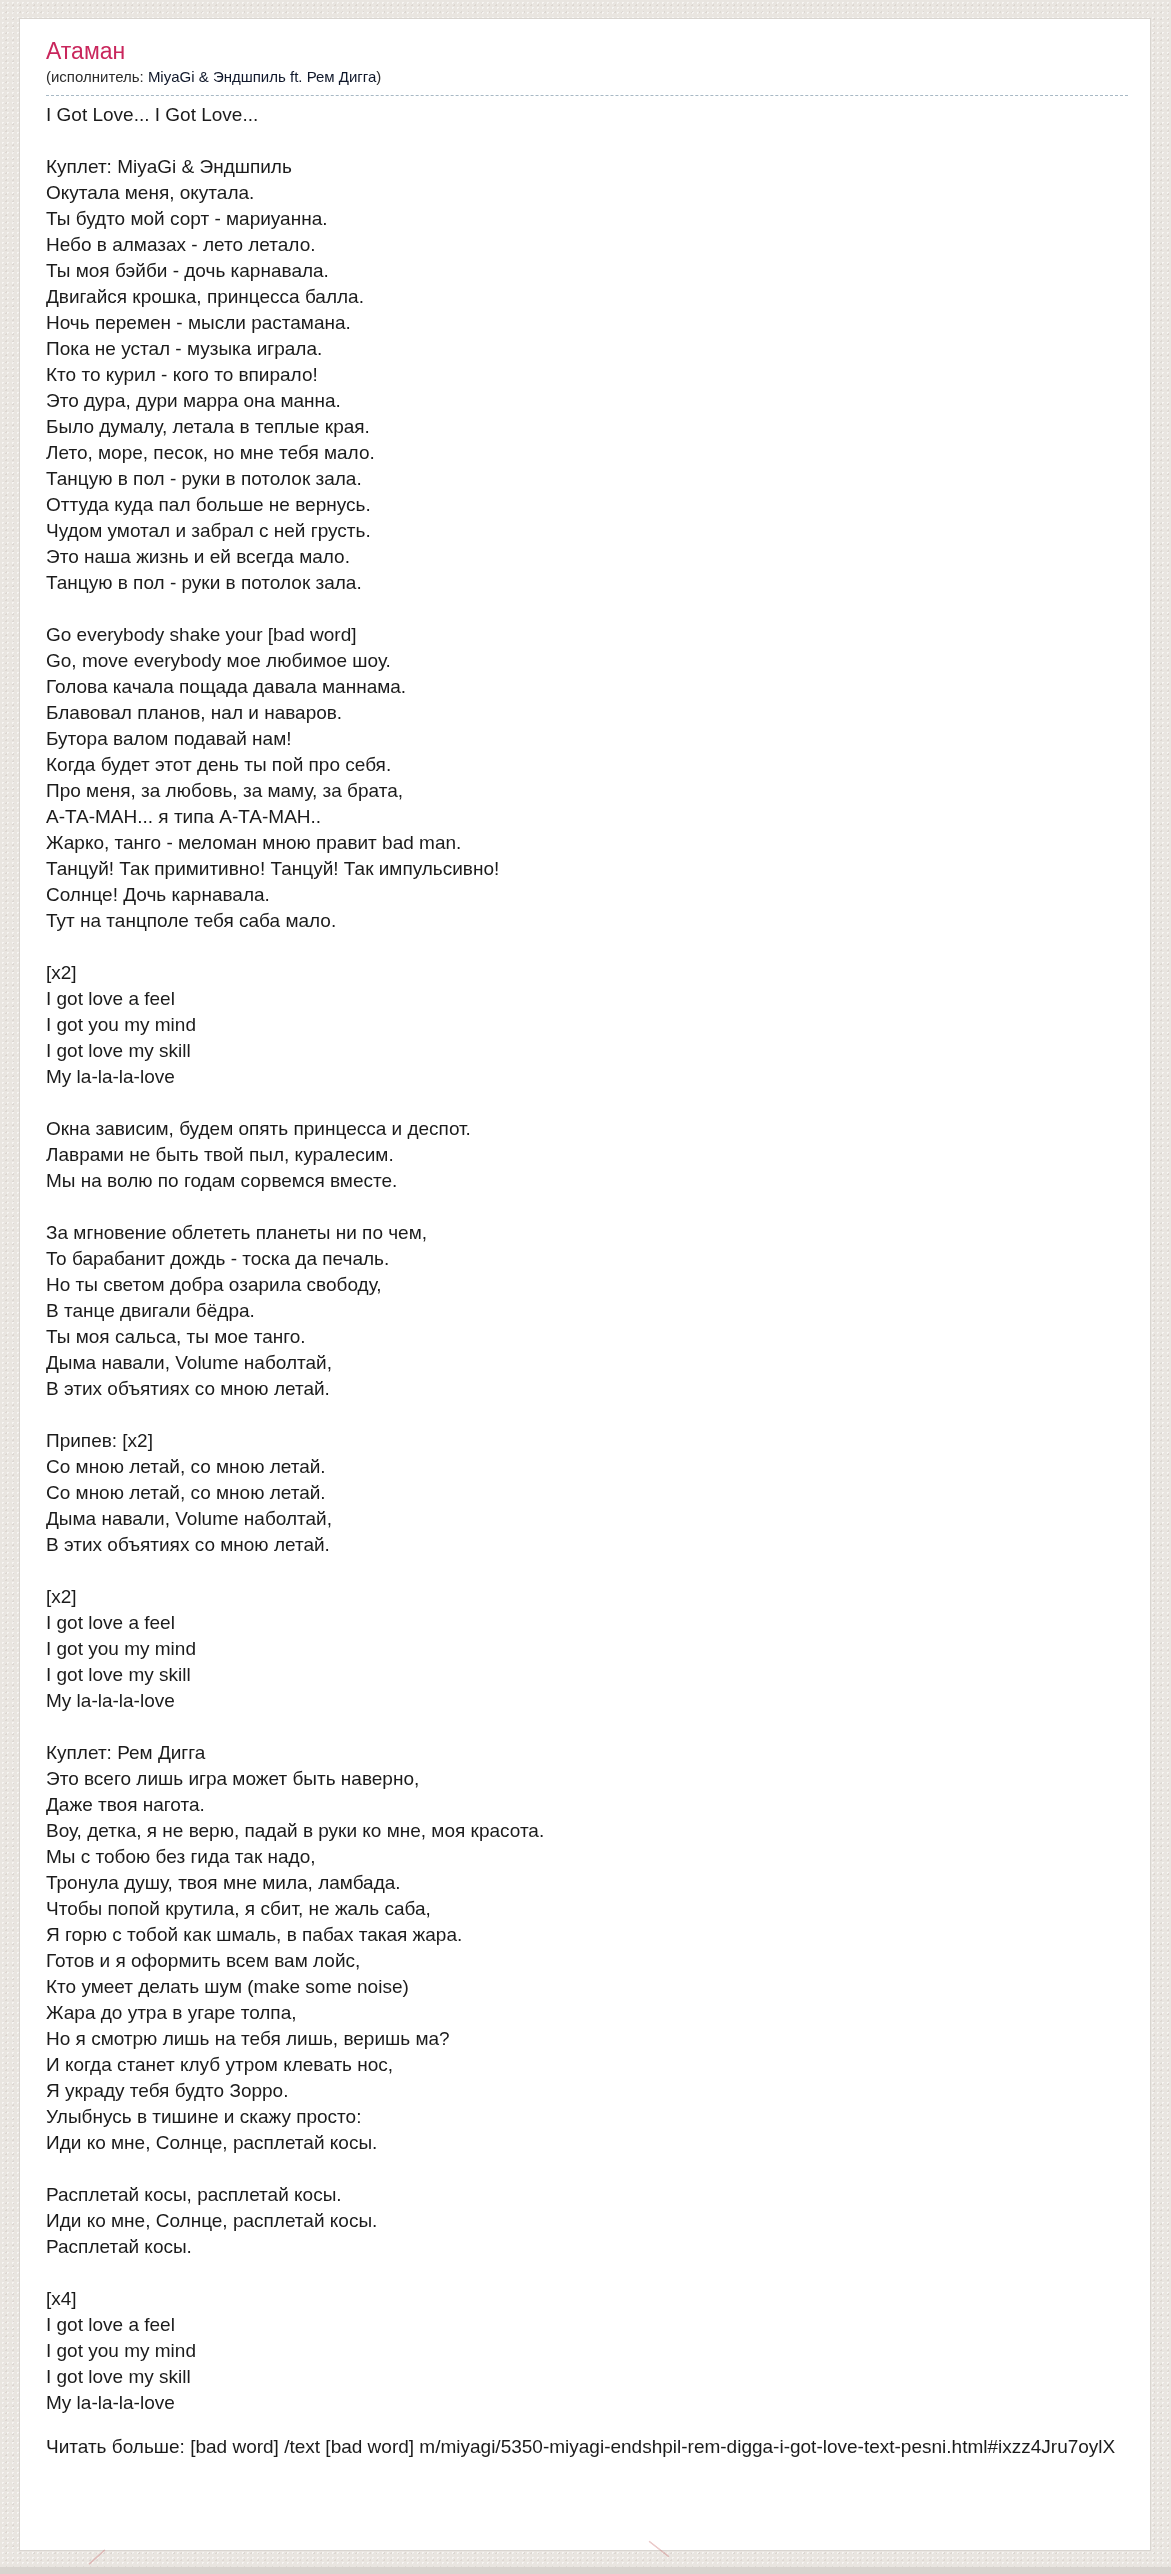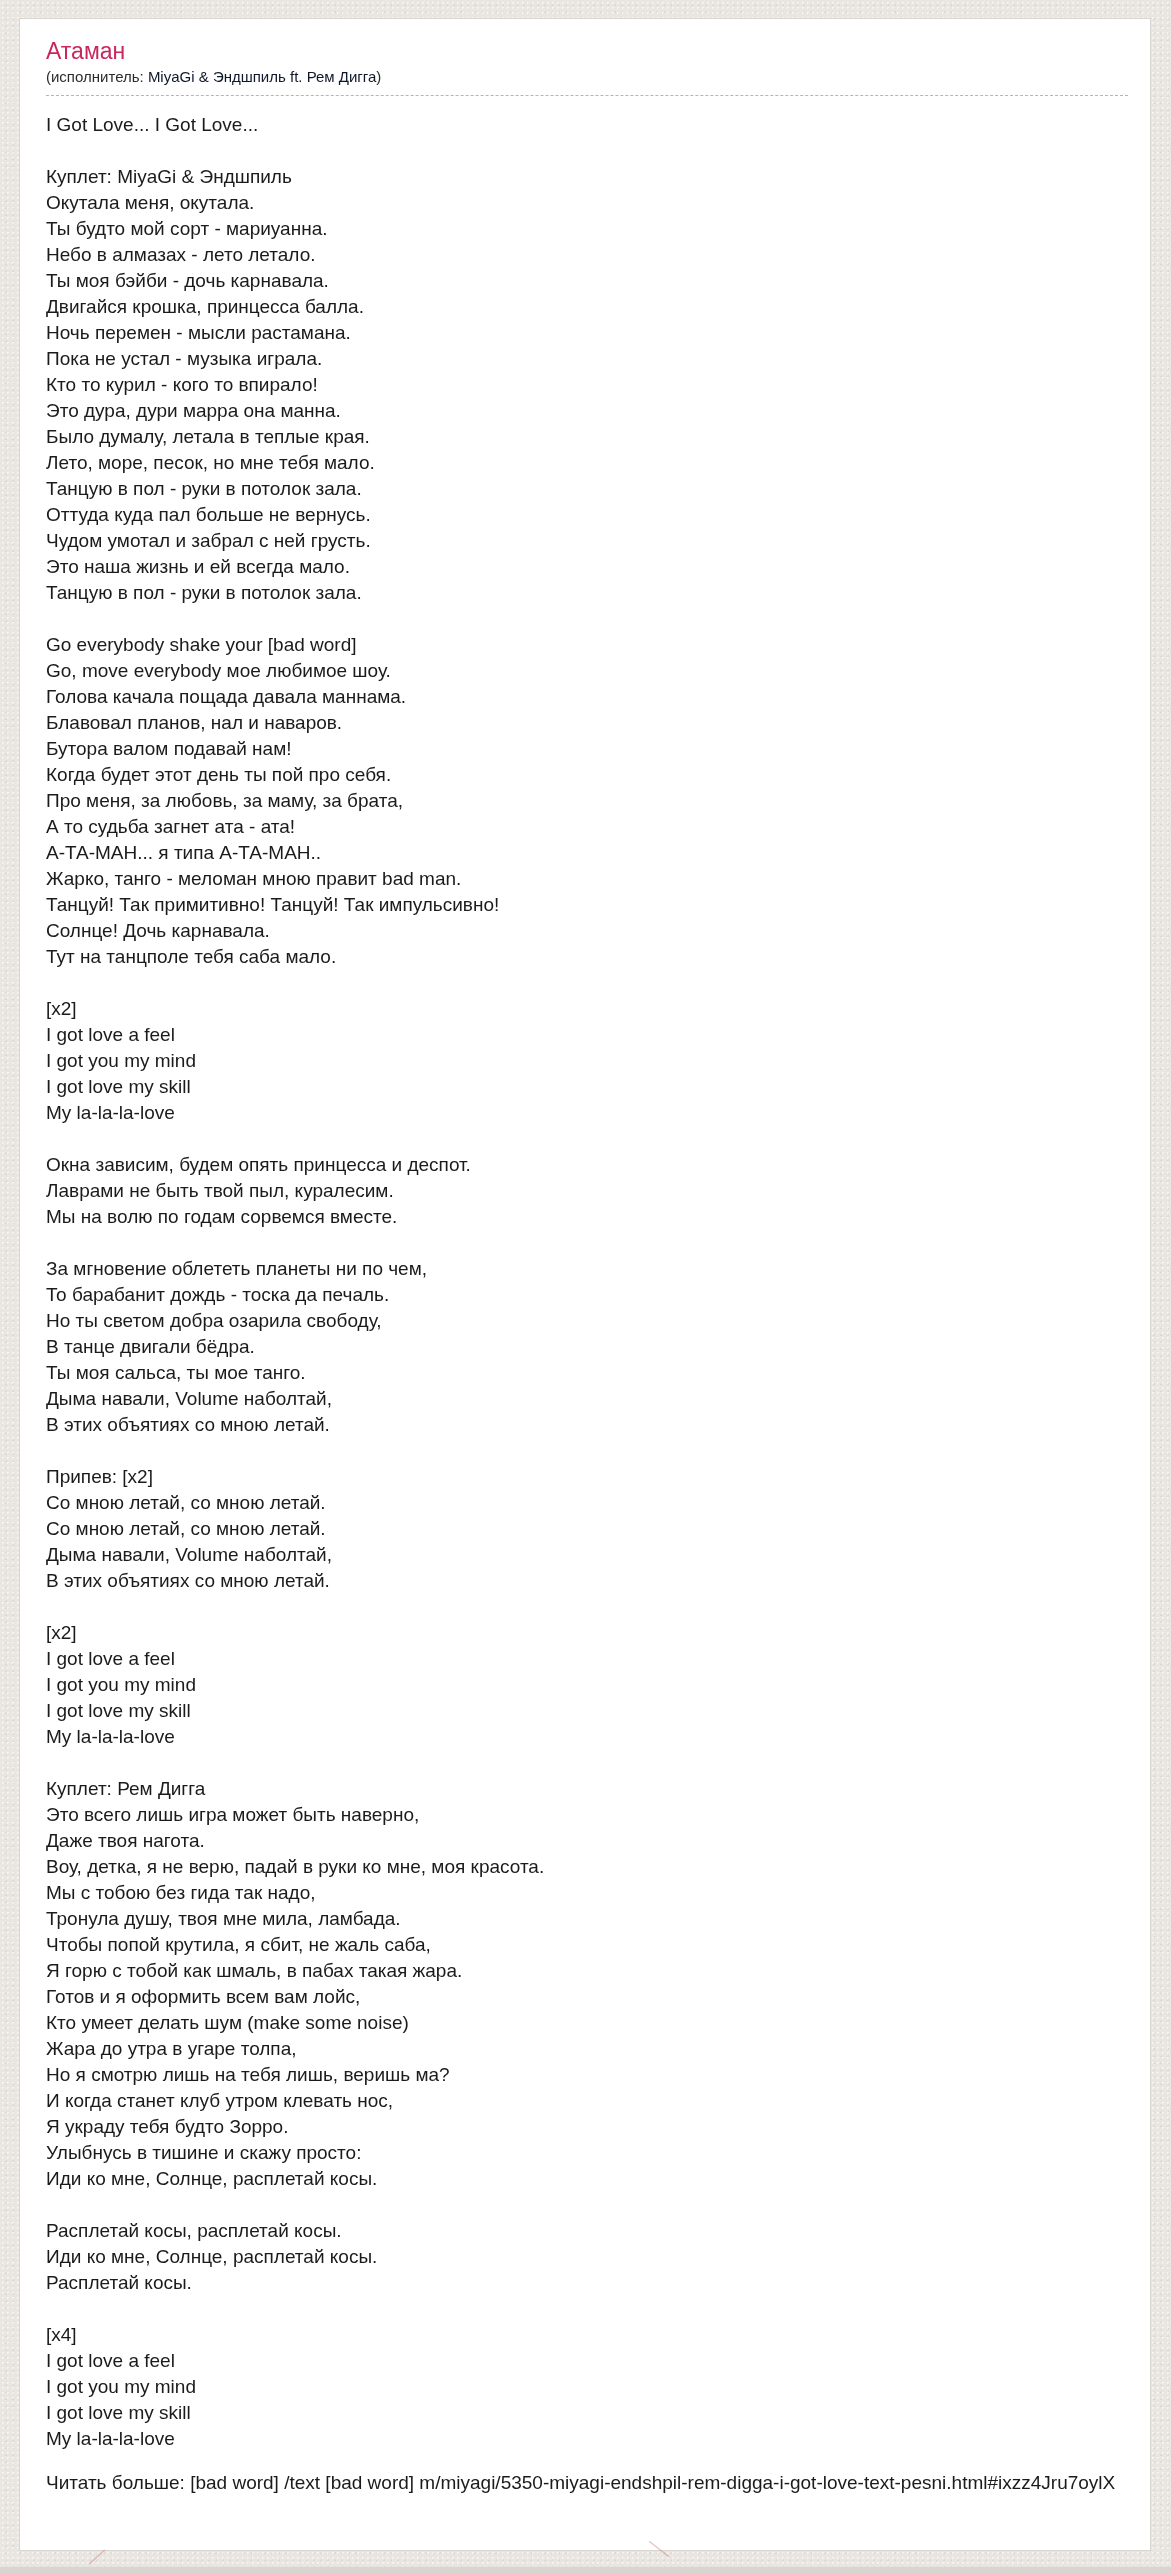--- a/index.html
+++ b/index.html
@@ -46,21 +46,21 @@
     font-size: 15px;
     line-height: 20px;
     color: #2b2b2b;
   }
   .artist-link {
     color: #0f172a;
     text-decoration: none;
     cursor: pointer;
   }
   .lyrics {
-    margin-top: 16px;
+    margin-top: 6px;
     font-size: 19px;
     line-height: 26px;
     color: #1b1b1b;
   }
   .stanza { margin: 26px 0 0 0; }
   .stanza:first-child { margin-top: 0; }
   .lyric-line { white-space: pre; }
   .footer-line {
     margin-top: 18px;
     font-size: 19px;
@@ -119,21 +119,20 @@
           <div class="lyric-line">Танцую в пол - руки в потолок зала.</div>
         </div>
         <div class="stanza">
           <div class="lyric-line">Go everybody shake your [bad word]</div>
           <div class="lyric-line">Go, move everybody мое любимое шоу.</div>
           <div class="lyric-line">Голова качала пощада давала маннама.</div>
           <div class="lyric-line">Блавовал планов, нал и наваров.</div>
           <div class="lyric-line">Бутора валом подавай нам!</div>
           <div class="lyric-line">Когда будет этот день ты пой про себя.</div>
           <div class="lyric-line">Про меня, за любовь, за маму, за брата,</div>
-          <div class="lyric-line">А то судьба загнет ата - ата!</div>
           <div class="lyric-line">А-ТА-МАН... я типа А-ТА-МАН..</div>
           <div class="lyric-line">Жарко, танго - меломан мною правит bad man.</div>
           <div class="lyric-line">Танцуй! Так примитивно! Танцуй! Так импульсивно!</div>
           <div class="lyric-line">Солнце! Дочь карнавала.</div>
           <div class="lyric-line">Тут на танцполе тебя саба мало.</div>
         </div>
         <div class="stanza">
           <div class="lyric-line">[x2]</div>
           <div class="lyric-line">I got love a feel</div>
           <div class="lyric-line">I got you my mind</div>

